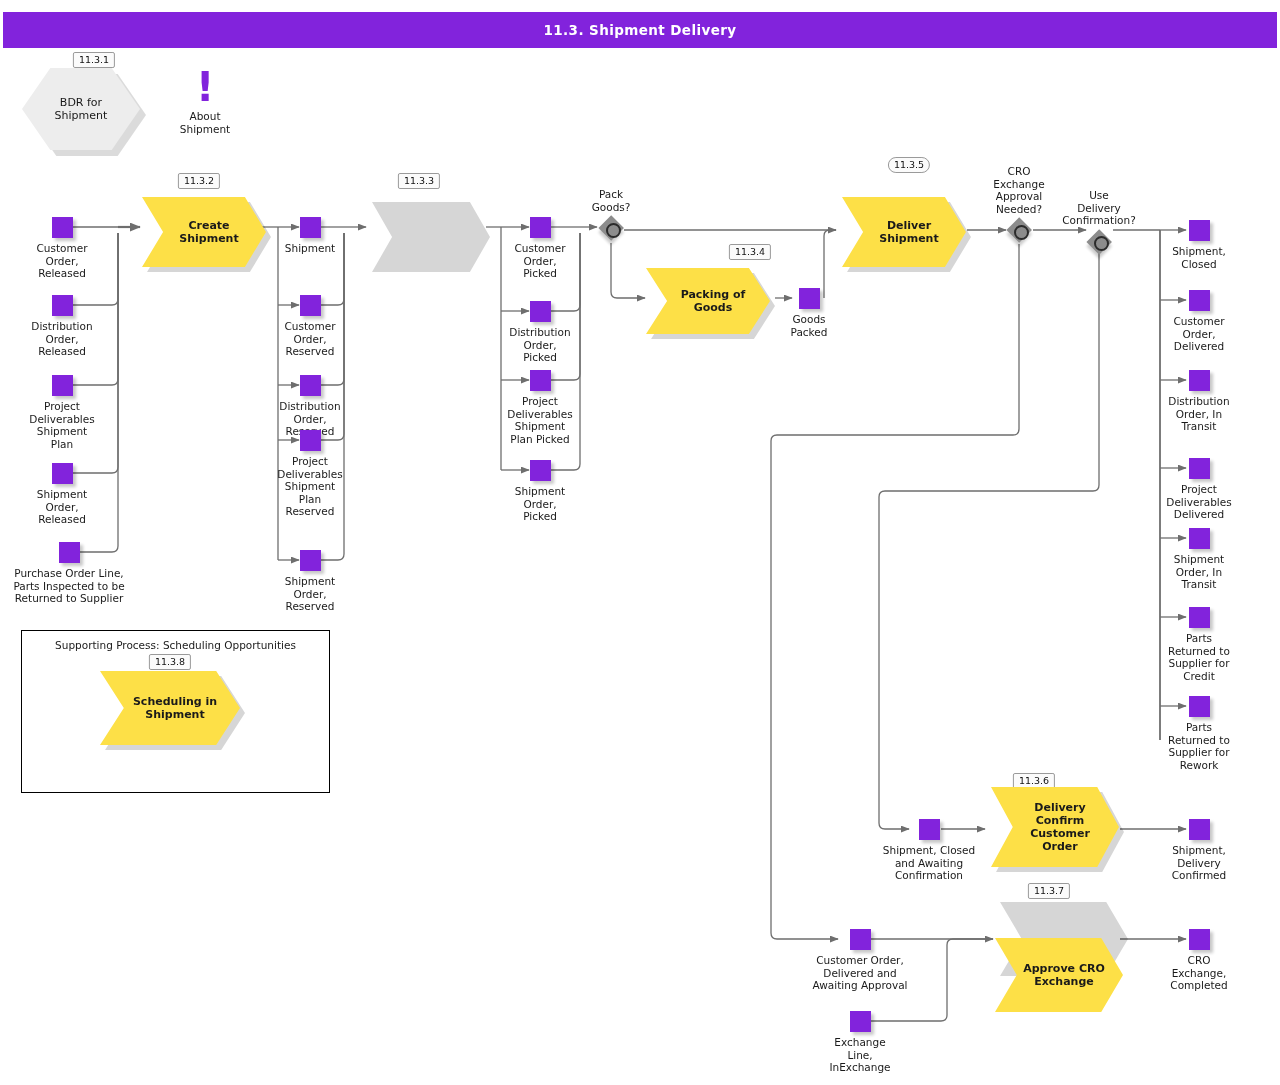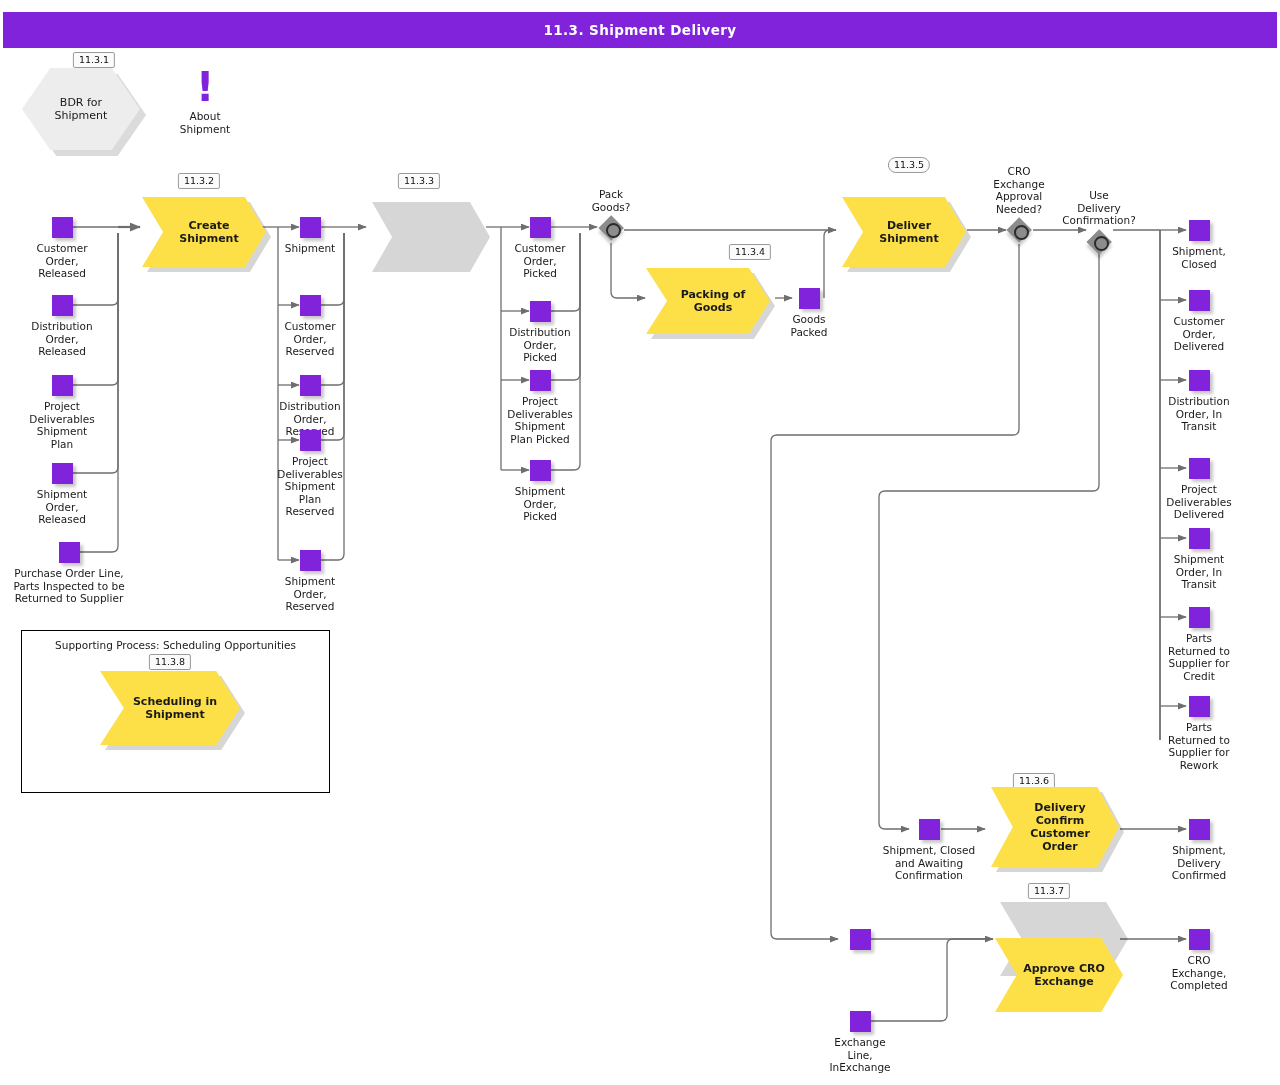--- a/index.html
+++ b/index.html
@@ -483,20 +483,23 @@
 
   <div class="entity" style="left:1199px;top:819px;">
     <div class="sq"></div>
     <div class="cap">Shipment,
 Delivery
 Confirmed</div>
   </div>
 
   <div class="entity wide" style="left:860px;top:929px;">
     <div class="sq"></div>
+    <div class="cap">Customer Order,
+Delivered and
+Awaiting Approval</div>
   </div>
 
   <div class="entity" style="left:860px;top:1011px;">
     <div class="sq"></div>
     <div class="cap">Exchange
 Line,
 InExchange</div>
   </div>
 
   <div class="idtag" style="left:1049px;top:883px;">11.3.7</div>

